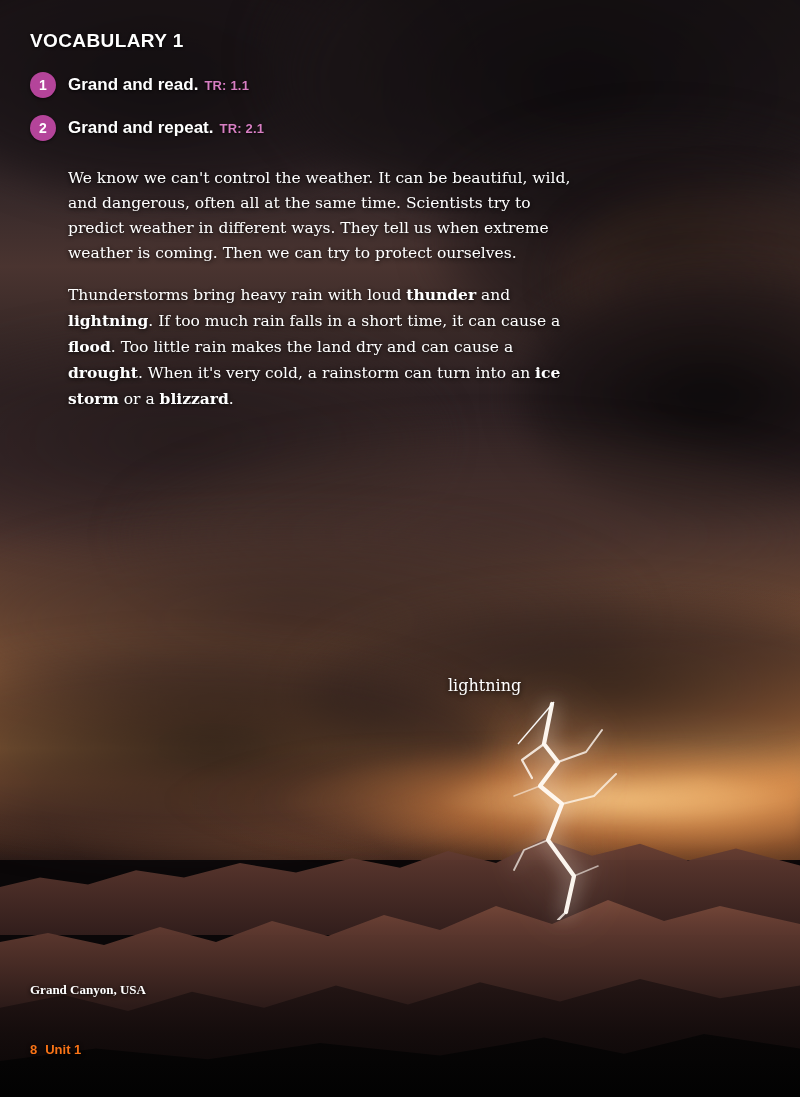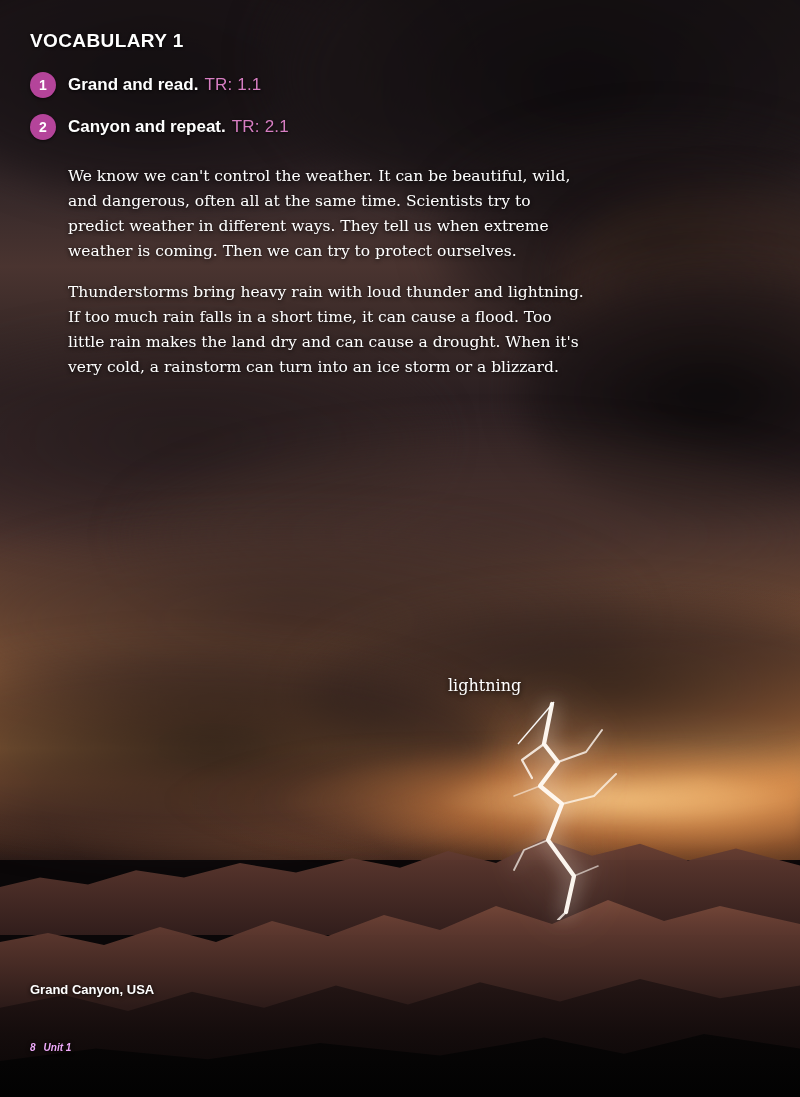--- a/index.html
+++ b/index.html
@@ -149,41 +149,41 @@
     margin-right: 12px;
     box-shadow: 0 1px 3px rgba(0,0,0,0.6);
   }
   .task-text {
     font-size: 17px;
     font-weight: bold;
     line-height: 26px;
     text-shadow: 0 1px 3px rgba(0,0,0,0.85);
   }
   .tr-code {
-    font-size: 17px;
-    font-weight: normal;
+    font-size: 13px;
+    font-weight: bold;
     color: #d77ec2;
     margin-left: 6px;
     letter-spacing: 0.2px;
     vertical-align: baseline;
   }
   .body-block {
     margin-left: 38px;
     margin-top: 24px;
   }
   .body-para {
     font-family: "DejaVu Serif", "Liberation Serif", serif;
     font-size: 15.5px;
     line-height: 25px;
     margin: 0 0 16px 0;
     max-width: 520px;
     color: #ffffff;
     text-shadow: 0 1px 4px rgba(0,0,0,0.9);
   }
-  .body-para b { font-weight: normal; }
+  .body-para b { font-weight: bold; }
 
   .label-lightning {
     position: absolute;
     left: 448px;
     top: 676px;
     font-family: "DejaVu Serif", "Liberation Serif", serif;
     font-size: 16px;
     color: #ffffff;
     text-shadow: 0 1px 5px rgba(0,0,0,0.9);
   }
@@ -196,30 +196,30 @@
     pointer-events: none;
   }
   .caption {
     position: absolute;
     left: 30px;
     top: 982px;
     font-size: 13px;
     font-weight: bold;
     color: #ffffff;
     text-shadow: 0 1px 4px rgba(0,0,0,0.95);
+    font-family: Liberation Serif, serif;
   }
   .folio {
     position: absolute;
     left: 30px;
     top: 1042px;
-    font-size: 10px;
-    font-weight: bold;
-    color: #f0abfc;
+    font-size: 13px;
+    font-weight: bold;
+    color: #f97316;
     text-shadow: 0 1px 4px rgba(0,0,0,0.95);
-    font-style: italic;
   }
   .folio .unit { margin-left: 8px; }
 </style>
 </head>
 <body>
 
 <div class="page">
 
   <div class="photo">
     <div class="sky-base"></div>
@@ -271,21 +271,21 @@
     <div class="task">
       <div class="task-num">1</div>
       <div class="task-text">
         <span>Grand and read.</span><span class="tr-code">TR: 1.1</span>
       </div>
     </div>
 
     <div class="task">
       <div class="task-num">2</div>
       <div class="task-text">
-        <span>Canyon and repeat.</span><span class="tr-code">TR: 2.1</span>
+        <span>Grand and repeat.</span><span class="tr-code">TR: 2.1</span>
       </div>
     </div>
 
     <div class="body-block">
       <p class="body-para">We know we can't control the weather. It can be beautiful, wild, and dangerous, often all at the same time. Scientists try to predict weather in different ways. They tell us when extreme weather is coming. Then we can try to protect ourselves.</p>
       <p class="body-para"><span>Thunderstorms bring heavy rain with loud </span><b>thunder</b><span> and </span><b>lightning</b><span>. If too much rain falls in a short time, it can cause a </span><b>flood</b><span>. Too little rain makes the land dry and can cause a </span><b>drought</b><span>. When it's very cold, a rainstorm can turn into an </span><b>ice storm</b><span> or a </span><b>blizzard</b><span>.</span></p>
     </div>
   </div>
 
   <div class="caption">Grand Canyon, USA</div>

